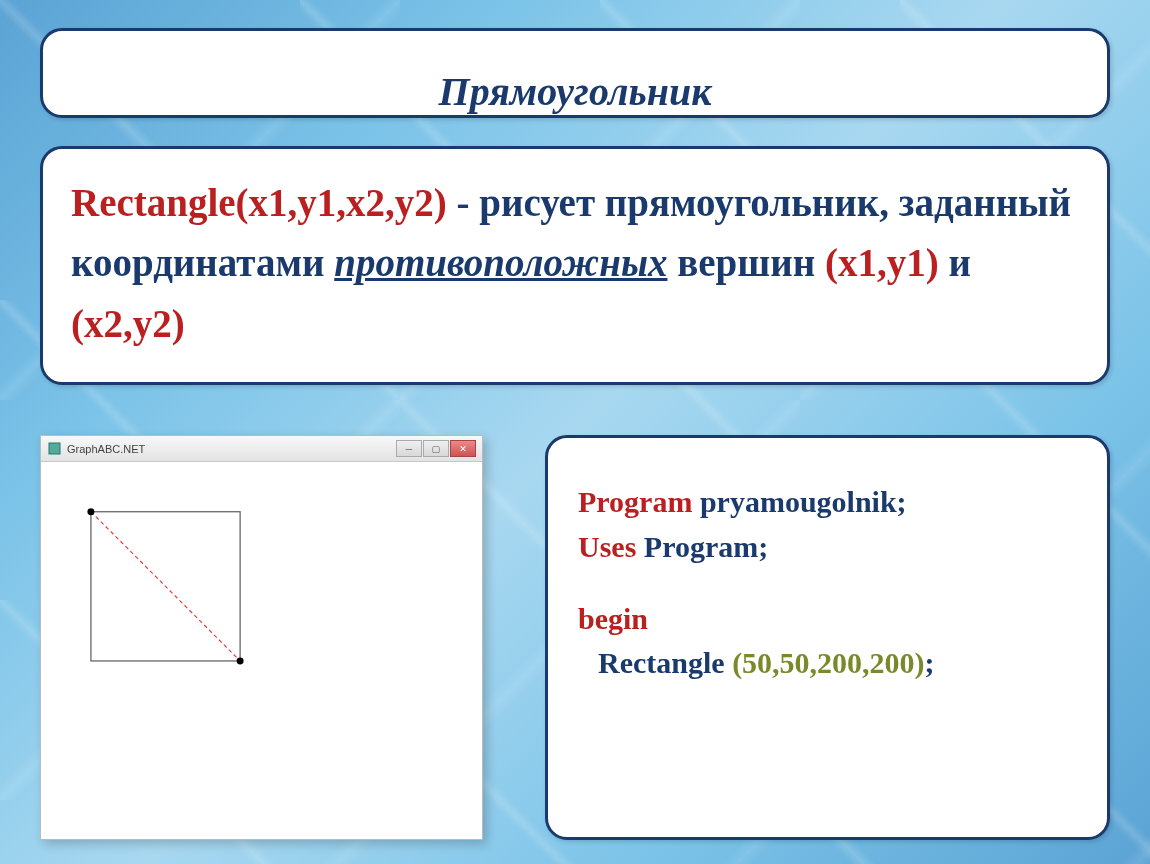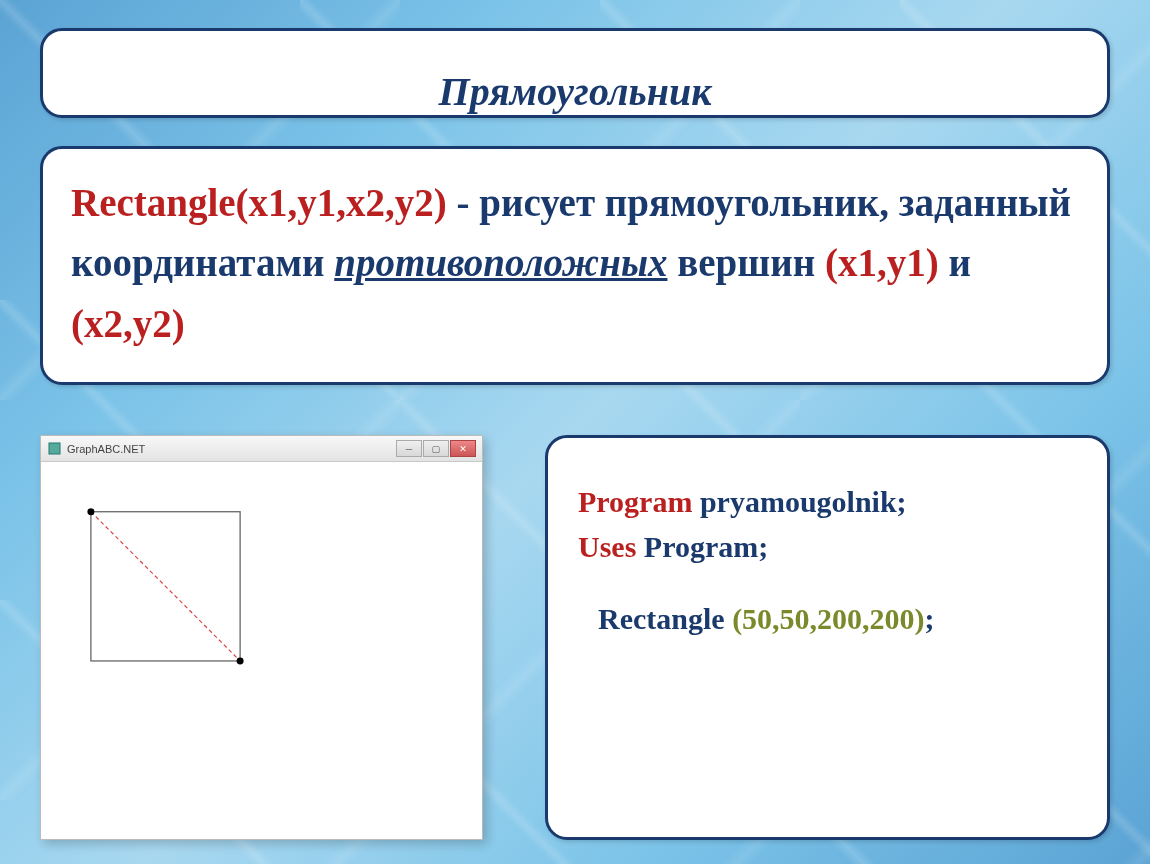--- a/index.html
+++ b/index.html
@@ -195,20 +195,23 @@
     </div>
 
     <div class="panel code-panel">
       <div class="code-line">
         <span class="red">Program</span><span class="navy"> pryamougolnik;</span>
       </div>
       <div class="code-line">
         <span class="red">Uses</span><span class="navy"> Program</span><span class="navy">;</span>
       </div>
       <div class="code-gap"></div>
+      <div class="code-line">
+        <span class="red">begin</span>
+      </div>
       <div class="code-line indent">
         <span class="navy">Rectangle </span><span class="olive">(50,50,200,200)</span><span class="navy">;</span>
       </div>
     </div>
 
   </div>
 
 </div>
 
 </body></html>

